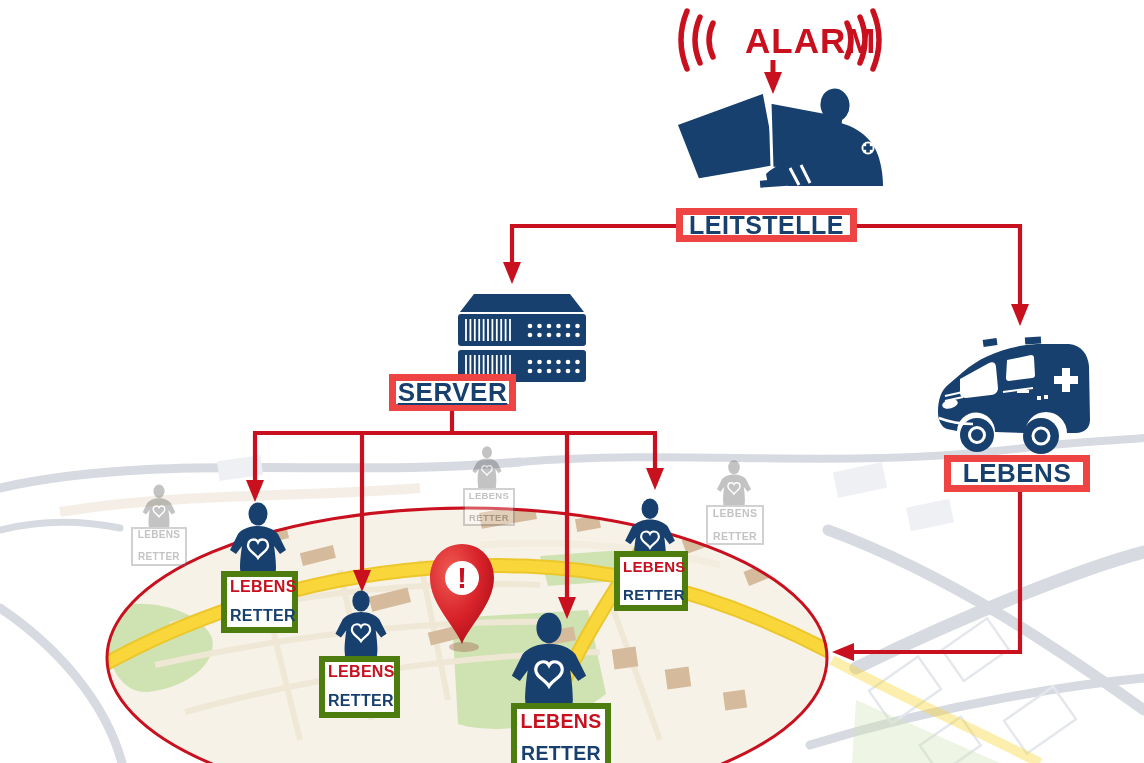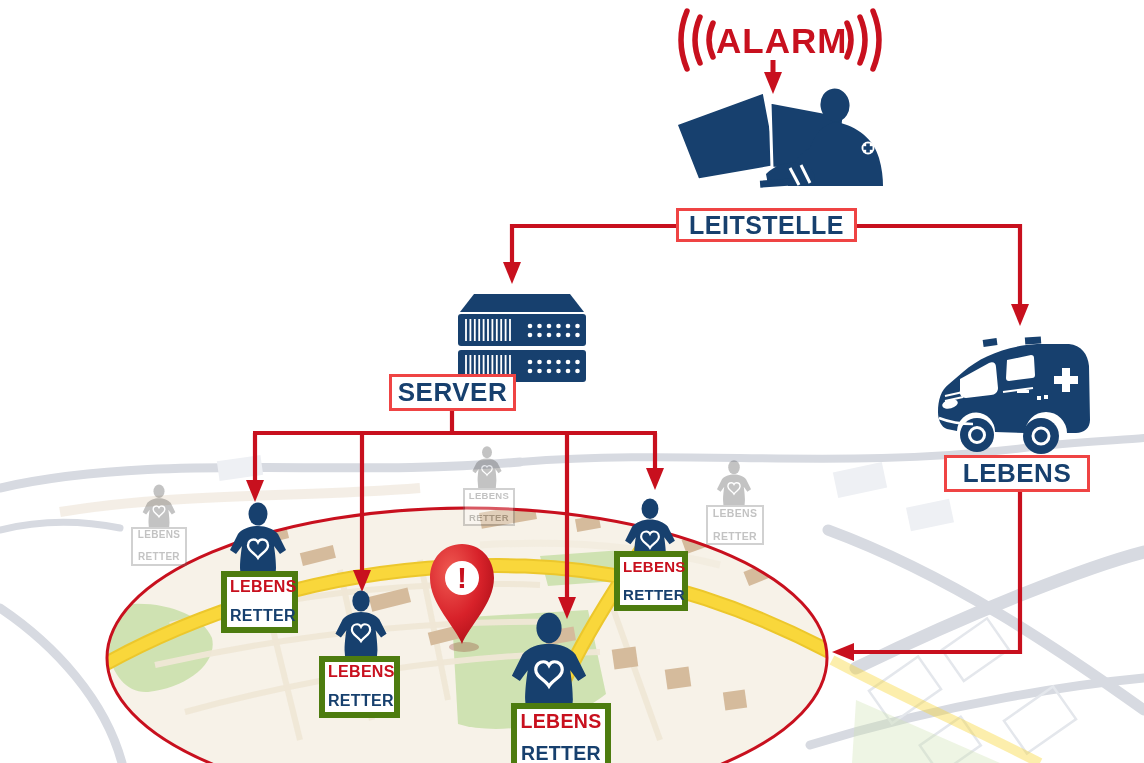--- a/index.html
+++ b/index.html
@@ -1,30 +1,30 @@
 <!DOCTYPE html>
 <html><head>
 <meta charset="utf-8">
 <style>
   html,body{margin:0;padding:0;background:#ffffff;}
   .canvas{position:relative;width:1144px;height:763px;overflow:hidden;background:#fff;
           font-family:"Liberation Sans",sans-serif;}
   .abs{position:absolute;}
   svg{display:block;}
-  .big-label{position:absolute;background:#ffffff;border:3px solid #ef4444;color:#17406e;
+  .big-label{position:absolute;background:#ffffff;border:7px solid #ef4444;color:#17406e;
              font-weight:700;display:flex;align-items:center;justify-content:center;
              letter-spacing:.5px;box-sizing:border-box;}
   .ls-label{position:absolute;background:#ffffff;border:6px solid #4d7c0f;text-align:center;
             font-weight:700;line-height:1.04;padding:2px 3px 3px;box-sizing:border-box;}
   .ls-label .l1{color:#c8101e;display:block;letter-spacing:.3px;}
   .ls-label .l2{color:#17406e;display:block;letter-spacing:.3px;margin-top:12px;}
   .faded{opacity:.30;filter:grayscale(1);}
   .faded .ls-label{border-width:2px;padding:1px 2px;}
   .alarm-text{position:absolute;color:#c8101e;font-weight:700;font-size:35px;letter-spacing:1px;
-              text-align:center;}
+              text-align:center;margin-left:29px;}
 </style>
 </head>
 <body>
 
 <div class="canvas">
 
   <svg class="abs" style="left:0;top:0" width="1144" height="763" viewBox="0 0 1144 763">
     <g fill="none" stroke="#d7dae1" stroke-linecap="round">
       <path d="M0,488 C160,452 340,478 520,462" stroke-width="9"></path>
       <path d="M520,462 C700,448 840,472 1040,446 C1080,442 1120,440 1144,438" stroke-width="8"></path>
@@ -181,21 +181,21 @@
         <circle cx="116" cy="74" r="2.3"></circle>
         <circle cx="125.5" cy="74" r="2.3"></circle>
       <circle cx="78" cy="83" r="2.3"></circle>
         <circle cx="87.5" cy="83" r="2.3"></circle>
         <circle cx="97" cy="83" r="2.3"></circle>
         <circle cx="106.5" cy="83" r="2.3"></circle>
         <circle cx="116" cy="83" r="2.3"></circle>
         <circle cx="125.5" cy="83" r="2.3"></circle>
     </g>
   </svg>
-  <div class="big-label" style="left:389px;top:374px;width:127px;height:37px;font-size:26px;">
+  <div class="big-label" style="left:389px;top:374px;width:127px;height:37px;font-size:26px;text-decoration:underline;">
     <span>SERVER</span>
   </div>
 
   <svg class="abs" style="left:933px;top:332px" width="164" height="128" viewBox="0 0 164 128">
     <path fill="#17406e" d="M5,80 C5,68 8,58 16,52 L30,40 C48,24 74,14 104,12 L136,12 C148,13 155,22 156,34 L157,88 C157,96 151,101 143,101 L134,101 A21,21 0 0 0 92,101 L62,100 A19,19 0 0 0 24,99 L14,97 C8,95 5,88 5,80 Z"></path>
     <rect x="50" y="7" width="14" height="7" fill="#17406e" transform="rotate(-8 57 10)"></rect>
     <rect x="92" y="5" width="16" height="7" fill="#17406e" transform="rotate(-4 100 8)"></rect>
     <path fill="#ffffff" d="M27,47 L56,31 C60,29 63,31 63,35 L65,56 C65,60 62,63 58,63 L33,66 C29,66 26,63 27,58 Z"></path>
     <path fill="#ffffff" d="M74,28 L98,23 C100,23 101,24 101,26 L102,43 C102,45 101,46 99,46 L76,49 C74,49 73,48 73,46 Z"></path>
     <g fill="#ffffff">

